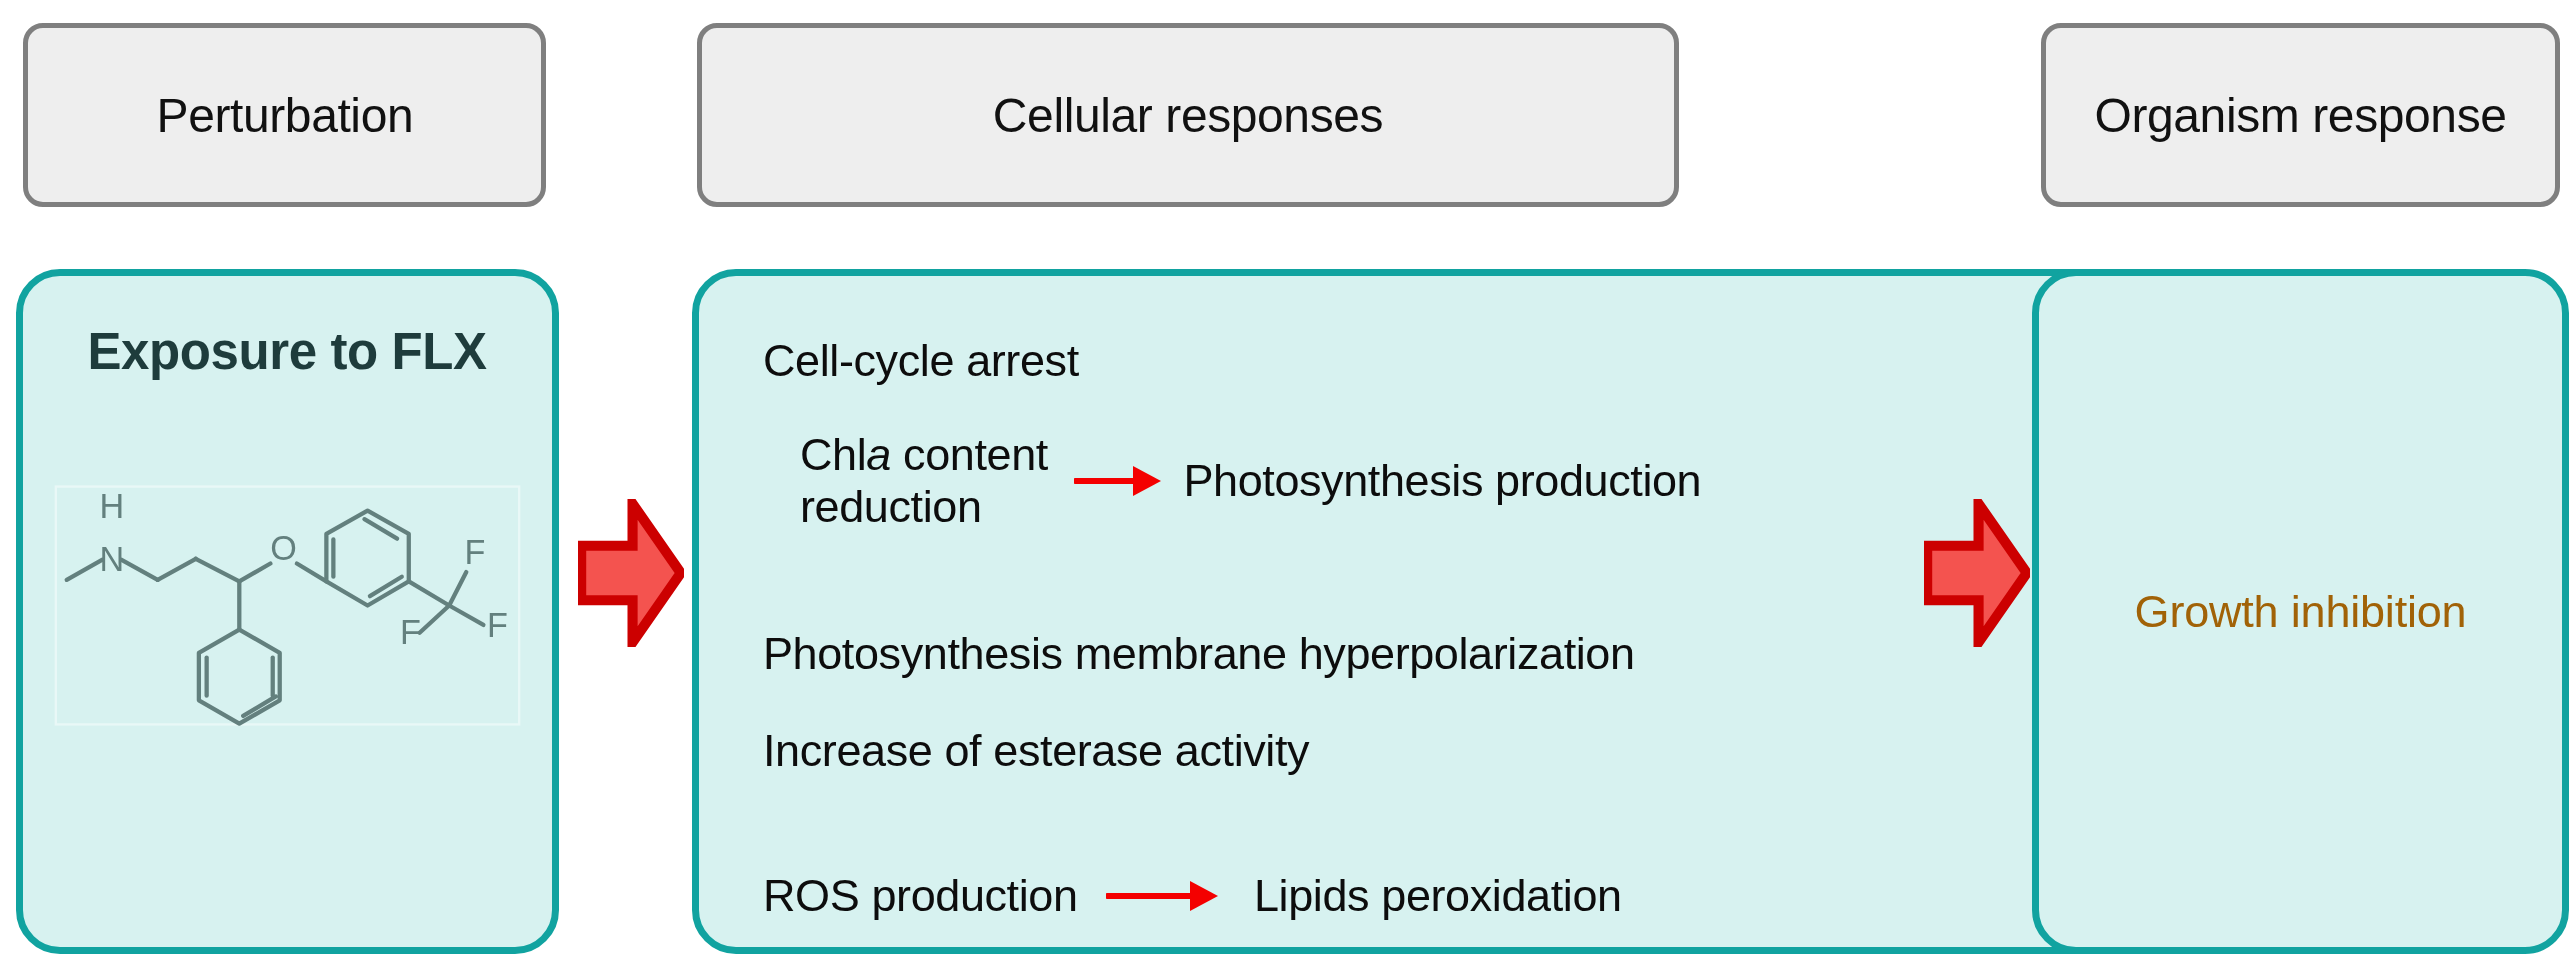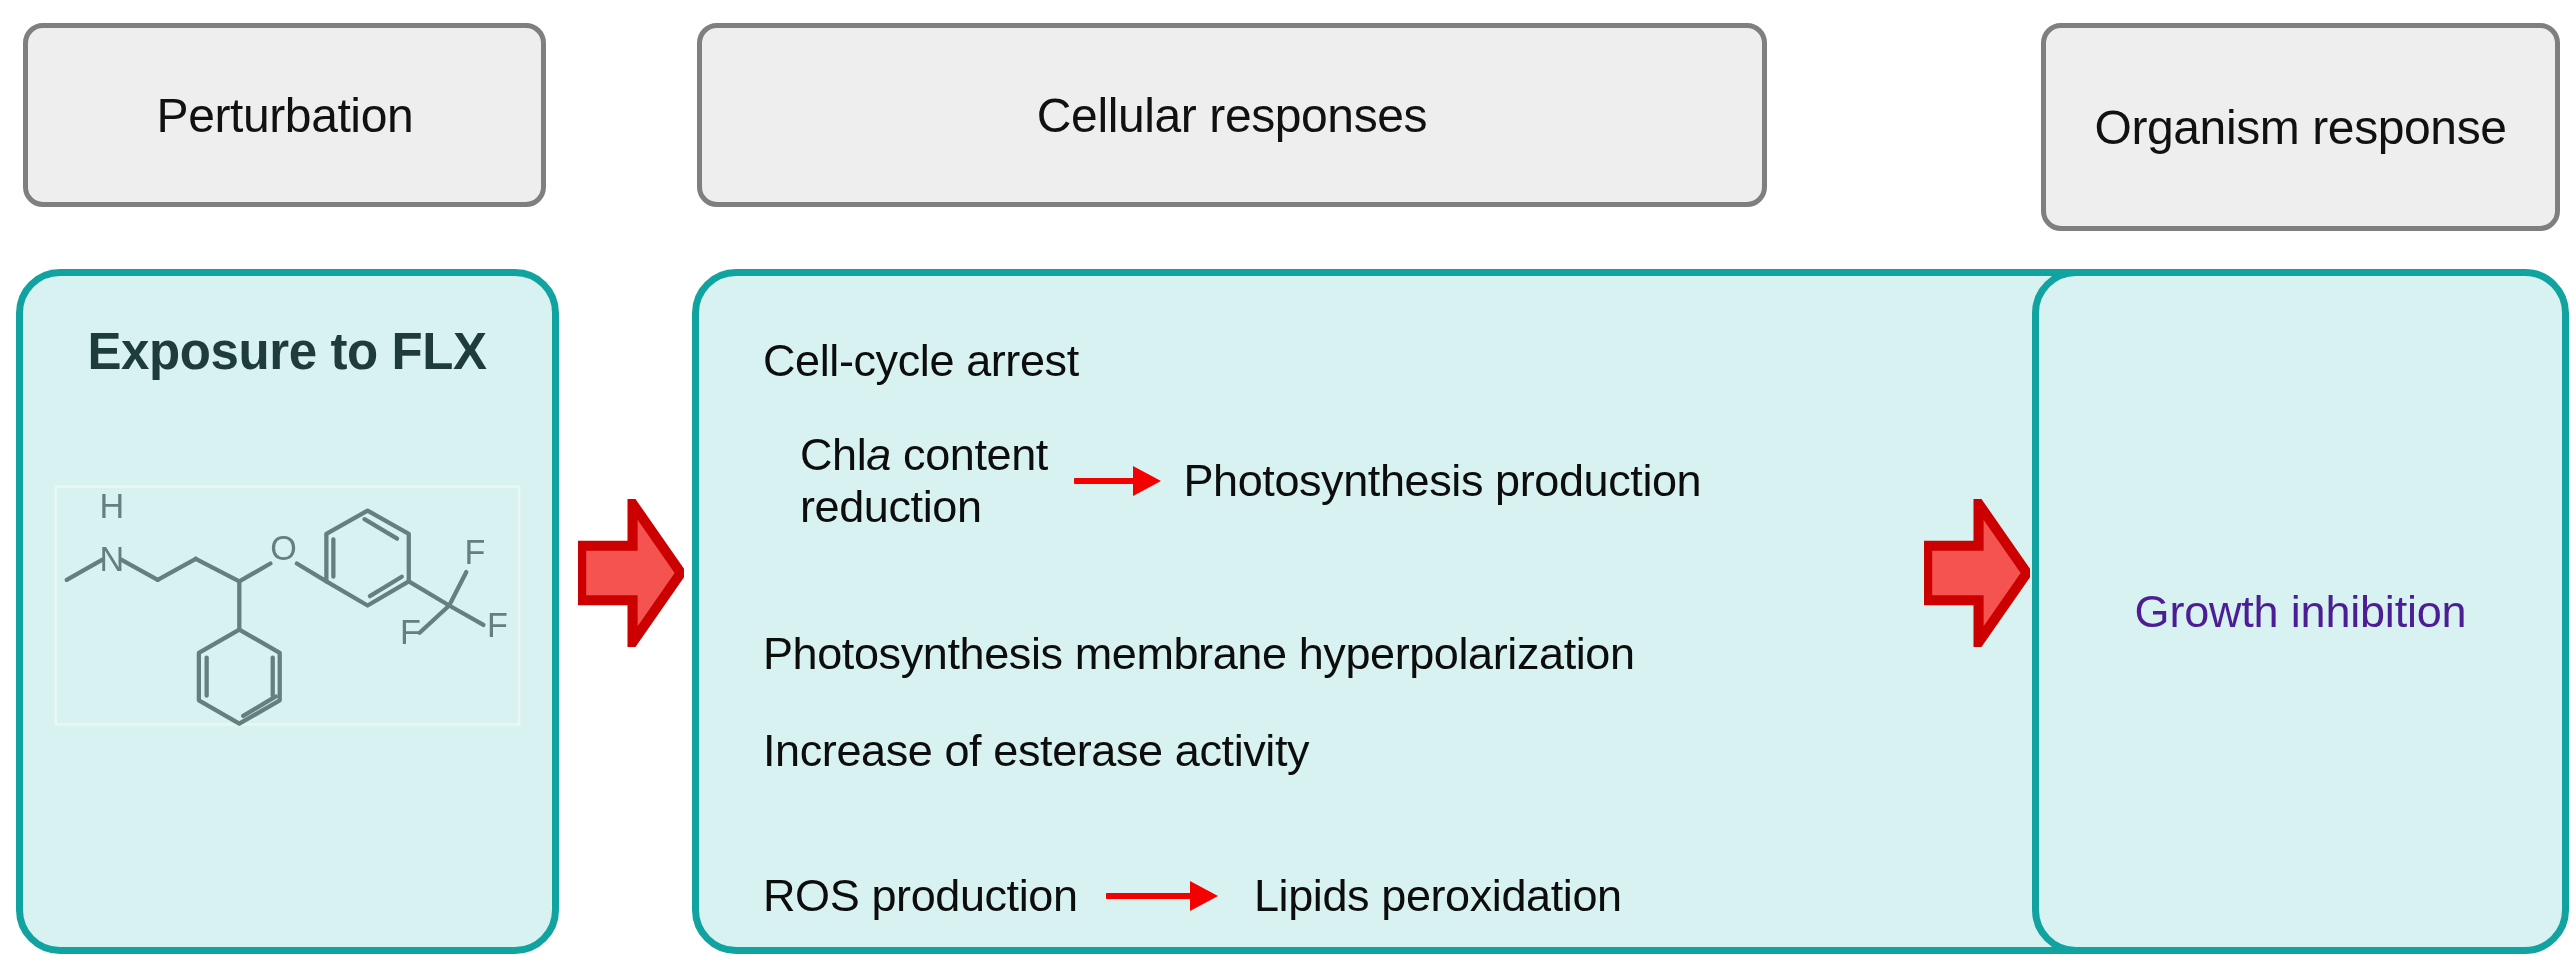--- a/index.html
+++ b/index.html
@@ -14,22 +14,22 @@
     border-radius:20px;
     box-sizing:border-box;
     display:flex;align-items:center;justify-content:center;
     text-align:center;
     color:#111111;
     font-size:48px;
     line-height:1.12;
     letter-spacing:-0.4px;
   }
   #hdr-perturbation{left:23.4px;  top:23.4px; width:523px;  height:184px;}
-  #hdr-cellular    {left:697px; top:23.4px; width:1070px; height:184px;}
-  #hdr-organism    {left:2041px;top:23.4px; width:519px;  height:208px;}
+  #hdr-cellular    {left:697px; top:23.4px; width:982px; height:184px;}
+  #hdr-organism    {left:2041px;top:23.4px; width:519px;  height:184px;}
 
   
   .panel{
     position:absolute;
     background:#d7f2f0;
     border:7px solid #11a3a0;
     border-radius:44px;
     box-sizing:border-box;
     padding-left:31px;
   }
@@ -90,21 +90,21 @@
   }
   #arrow-chla  .shaft{width:61px;}
   #arrow-chla  {margin:0 22px 0 17px;}
   #arrow-ros   .shaft{width:86px;}
   #arrow-ros   {margin:0 36px 0 28px;}
 
   
   #organism-text{
     position:absolute;left:0;top:0;width:100%;height:100%;
     display:flex;align-items:center;justify-content:center;
-    color:#4c1d95;
+    color:#a16207;
     font-size:45px;letter-spacing:-0.2px;
     text-align:center;
   }
 
   
   .block-arrow{position:absolute;}
   .block-arrow svg{display:block;width:100%;height:100%;}
   #block-arrow-1{left:578px;  top:499px; width:106px; height:148px;}
   #block-arrow-2{left:1924px; top:499px; width:106px; height:148px;}
 </style>

